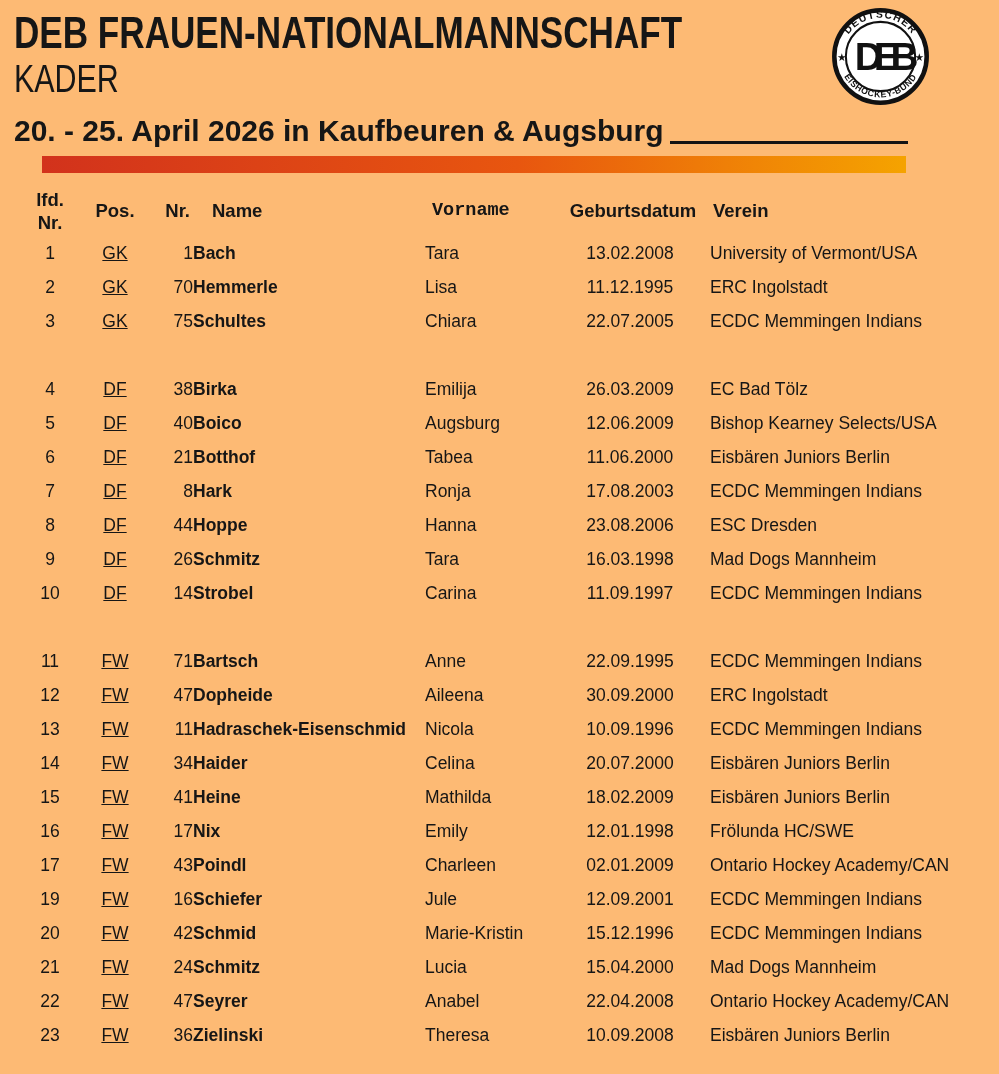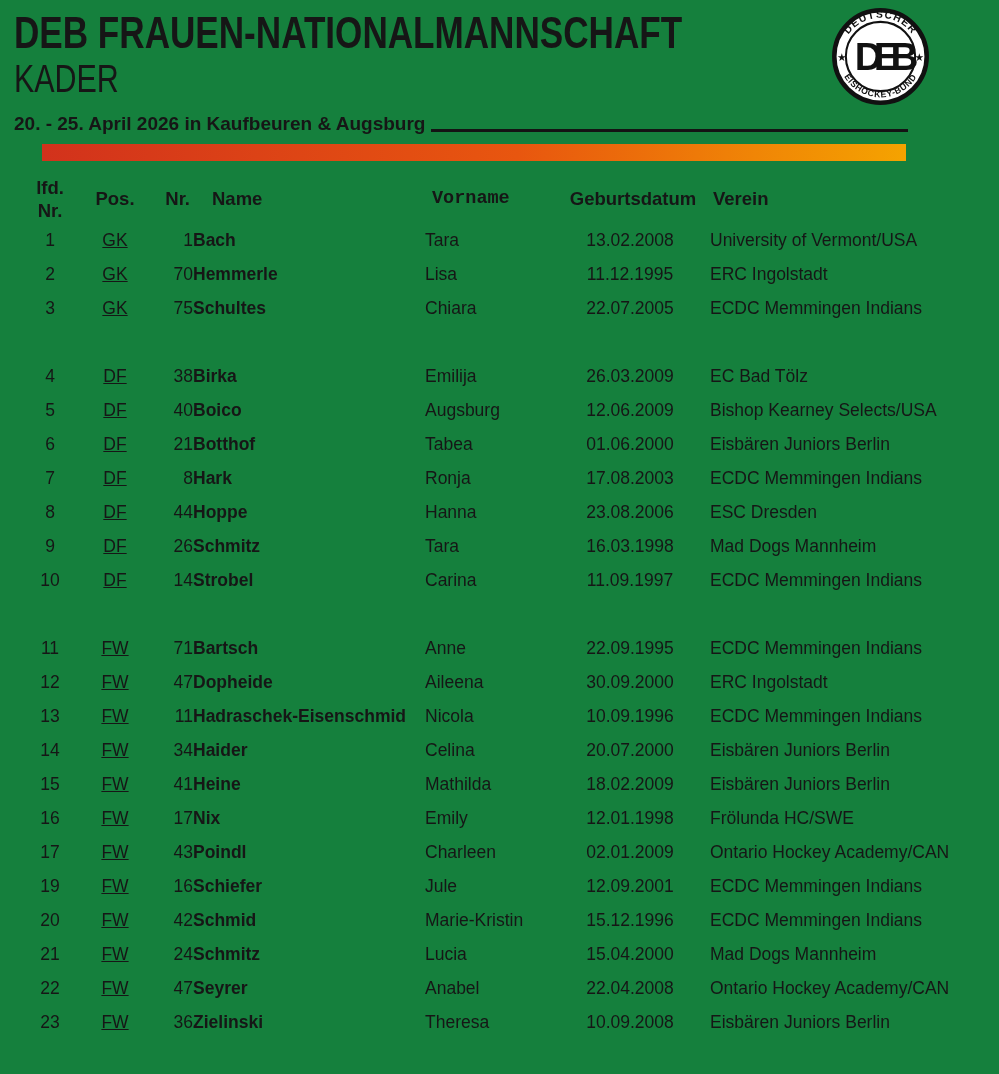--- a/index.html
+++ b/index.html
@@ -1,19 +1,19 @@
 <!DOCTYPE html>
 <html><head>
 <meta charset="utf-8">
 <style>
   html,body{margin:0;padding:0;background:#ffffff;}
   .page{
     position:relative;
     width:999px;height:1074px;
-    background:#15803d;
+    background:#fdba74;
     color:#161616;
     font-family:"Liberation Sans","DejaVu Sans",sans-serif;
     overflow:hidden;
     box-sizing:border-box;
     padding:10px 0 0 14px;
   }
   
   .title{
     font-size:45px;font-weight:bold;line-height:1.02;
     transform:scaleX(0.78);transform-origin:left center;
@@ -22,21 +22,21 @@
   .subtitle{
     font-size:39px;font-weight:normal;line-height:1.05;margin-top:3px;
     transform:scaleX(0.78);transform-origin:left center;
     white-space:nowrap;
   }
   .dateline{
     display:flex;align-items:flex-end;
     margin-top:14px;
   }
   .date-heading{
-    font-size:19px;font-weight:bold;line-height:1.1;white-space:nowrap;
+    font-size:30px;font-weight:bold;line-height:1.1;white-space:nowrap;
     padding-right:6px;
   }
   .date-rule{
     flex:1;height:3px;background:#141414;
     margin-bottom:3px;margin-right:91px;
   }
   .gradient-bar{
     margin-top:9px;margin-left:28px;
     width:864px;height:17px;
   }
@@ -188,21 +188,21 @@
       <td class="cell-vorname">Augsburg</td>
       <td class="cell-geb">12.06.2009</td>
       <td class="cell-verein">Bishop Kearney Selects/USA</td>
     </tr>
         <tr>
       <td class="cell-lfd">6</td>
       <td class="cell-pos">DF</td>
       <td class="cell-nr">21</td>
       <td class="cell-name">Botthof</td>
       <td class="cell-vorname">Tabea</td>
-      <td class="cell-geb">01.06.2000</td>
+      <td class="cell-geb">11.06.2000</td>
       <td class="cell-verein">Eisbären Juniors Berlin</td>
     </tr>
         <tr>
       <td class="cell-lfd">7</td>
       <td class="cell-pos">DF</td>
       <td class="cell-nr">8</td>
       <td class="cell-name">Hark</td>
       <td class="cell-vorname">Ronja</td>
       <td class="cell-geb">17.08.2003</td>
       <td class="cell-verein">ECDC Memmingen Indians</td>

